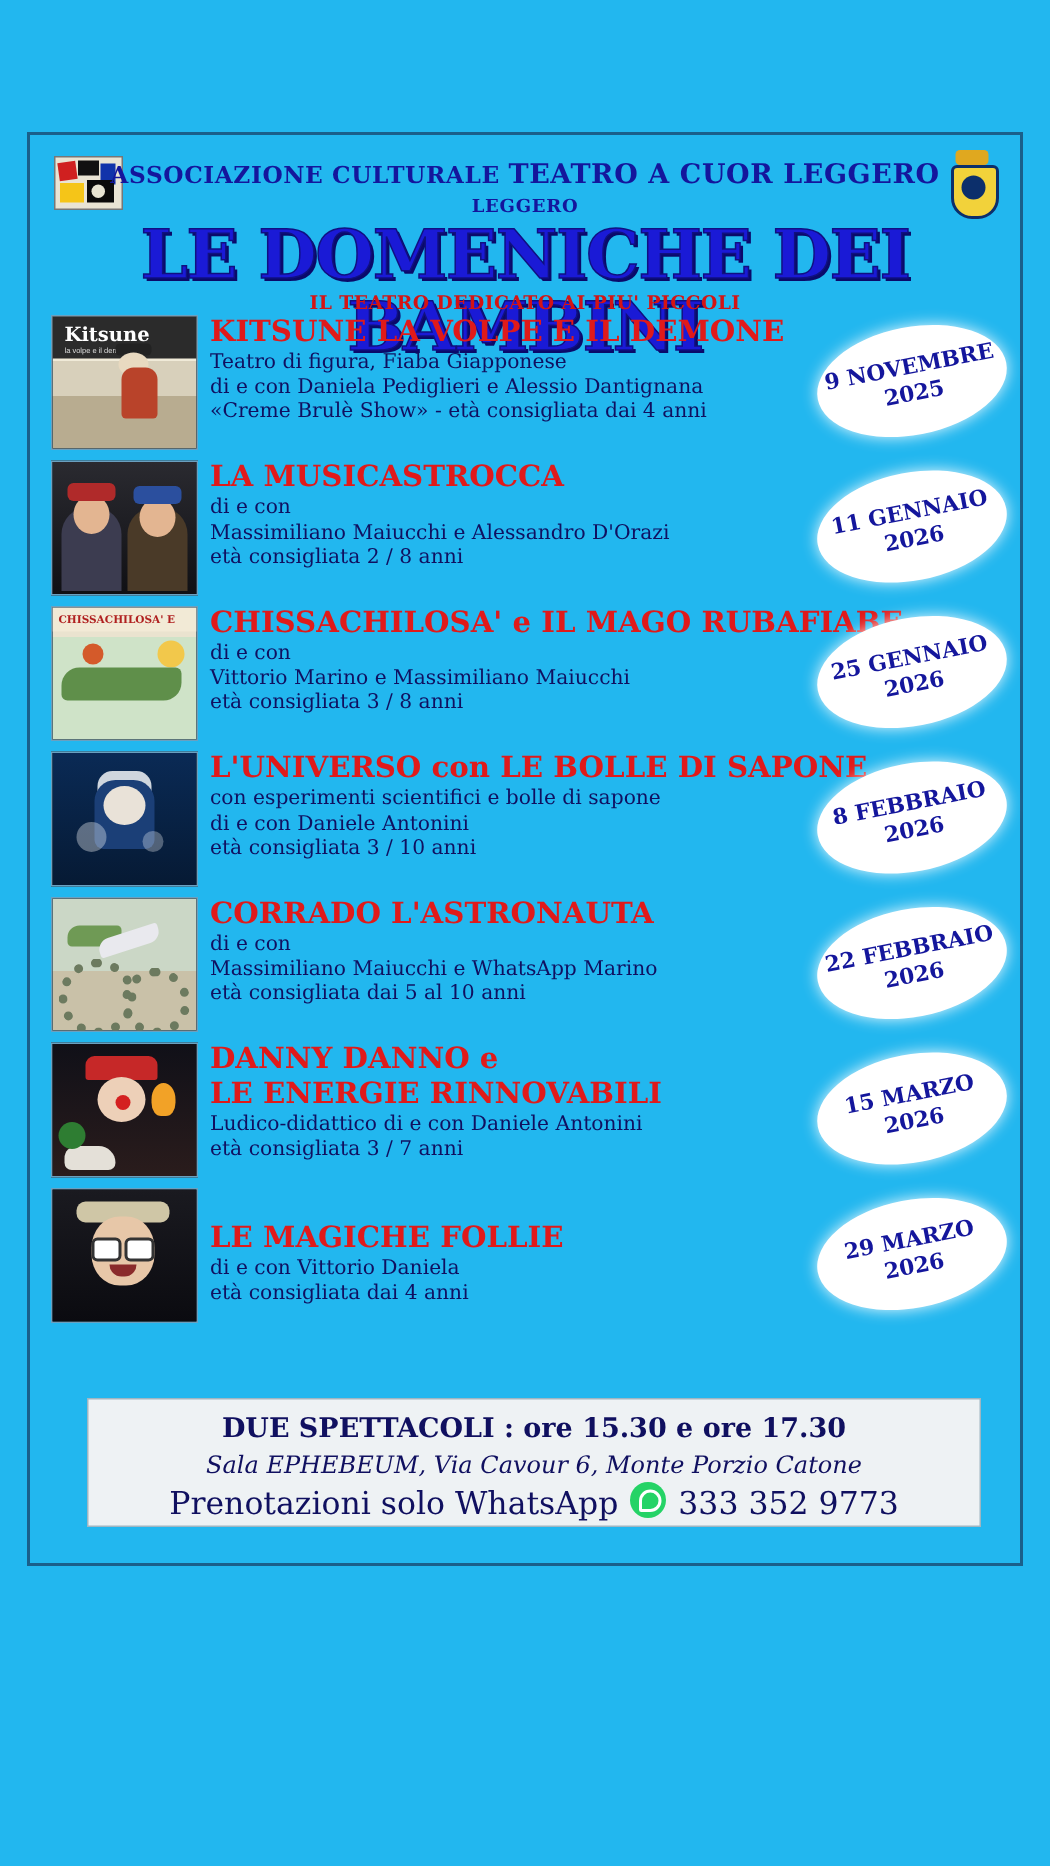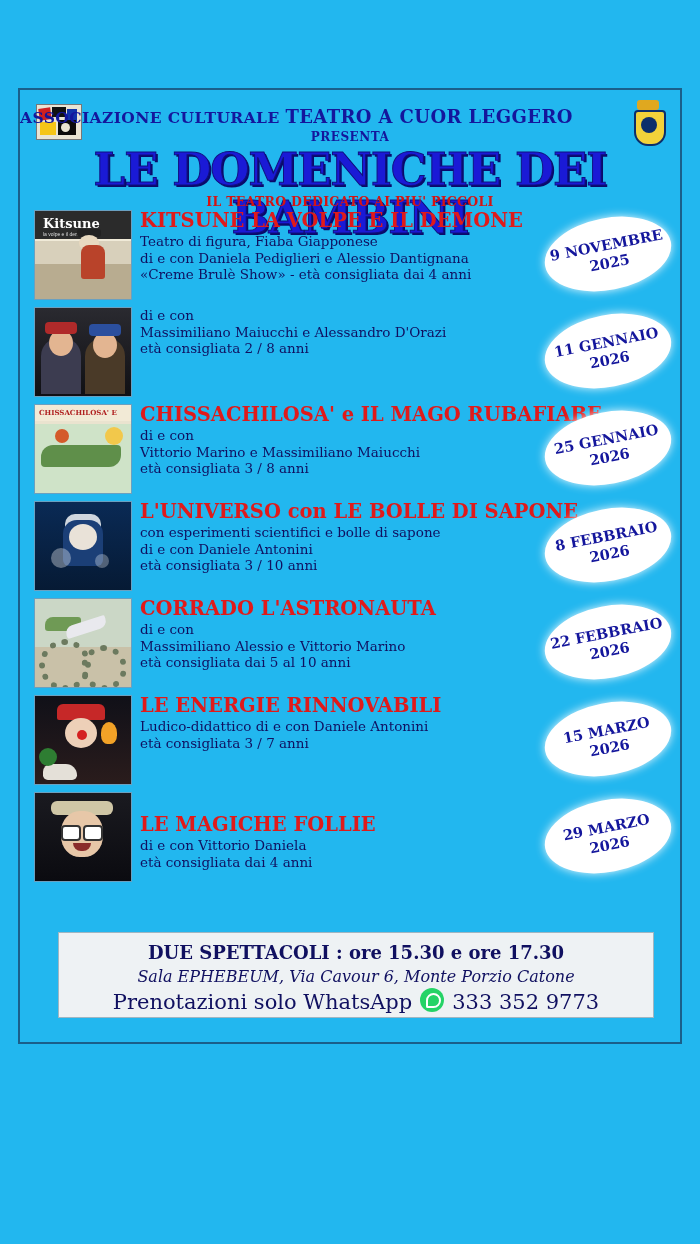--- a/index.html
+++ b/index.html
@@ -46,21 +46,21 @@
   .crest:after{
     content:"";position:absolute;left:5px;top:5px;width:16px;height:16px;
     background:#0c2f6b;border-radius:50%;
   }
   .crown{
     position:absolute;left:7px;top:0px;width:22px;height:10px;
     background:#e0a81f;border-radius:3px;
   }
   .assoc{
     position:absolute;left:0;right:0;top:16px;
-    text-align:left;
+    text-align:center;
     font-family:"DejaVu Serif", serif;
     font-weight:bold;
     color:#14169c;
     font-size:15.5px;
     letter-spacing:.4px;
   }
   .assoc .big{font-size:18px;}
   .presenta{
     position:absolute;left:0;right:0;top:40px;
     text-align:center;
@@ -264,21 +264,21 @@
         <i class="ll6"></i>
     </div>
     <div class="logo-right">
       <div class="crown"></div>
       <div class="crest"></div>
     </div>
 
     <div class="assoc">
       <span>ASSOCIAZIONE CULTURALE </span><span class="big">TEATRO A CUOR LEGGERO</span>
     </div>
-    <div class="presenta">PRESENTA</div>
+    <div class="presenta">LEGGERO</div>
     <div class="maintitle">LE DOMENICHE DEI BAMBINI</div>
     <div class="subtitle">IL TEATRO DEDICATO AI PIU' PICCOLI</div>
   </div>
 
   <div class="shows">
 
     <div class="show">
       <div class="thumb">
         <div class="art a1">
           <div class="cap">
@@ -307,20 +307,21 @@
         <div class="art a2">
           <div class="f f1x"></div>
             <div class="f f2x"></div>
           <div class="h h1"></div>
             <div class="h h2"></div>
           <div class="hat1"></div>
             <div class="hat2"></div>
         </div>
       </div>
       <div class="txt">
+        <div class="show-title">LA MUSICASTROCCA</div>
         <div class="line">di e con</div>
         <div class="line">Massimiliano Maiucchi e Alessandro D'Orazi</div>
         <div class="line">età consigliata  2 / 8 anni</div>
       </div>
       <div class="bubble">
         <span>11 GENNAIO</span>
         <span>2026</span>
       </div>
     </div>
 
@@ -374,41 +375,42 @@
         <div class="art a5">
           <div class="gear g1"></div>
             <div class="gear g2"></div>
           <div class="croc"></div>
             <div class="rocket"></div>
         </div>
       </div>
       <div class="txt">
         <div class="show-title">CORRADO L'ASTRONAUTA</div>
         <div class="line"> di e con</div>
-        <div class="line"> Massimiliano Alessio e Vittorio Marino</div>
+        <div class="line"> Massimiliano Maiucchi e WhatsApp Marino</div>
         <div class="line"> età consigliata dai 5 al 10 anni</div>
       </div>
       <div class="bubble">
         <span>22 FEBBRAIO</span>
         <span>2026</span>
       </div>
     </div>
 
     <div class="show">
       <div class="thumb">
         <div class="art a6">
           <div class="hat"></div>
             <div class="face"></div>
             <div class="nose"></div>
           <div class="shoe"></div>
             <div class="globe"></div>
             <div class="flame"></div>
         </div>
       </div>
       <div class="txt">
+        <div class="show-title">DANNY DANNO e</div>
         <div class="show-title">LE ENERGIE RINNOVABILI</div>
         <div class="line">Ludico-didattico di e con Daniele Antonini</div>
         <div class="line">età consigliata  3 / 7 anni</div>
       </div>
       <div class="bubble">
         <span>15 MARZO</span>
         <span>2026</span>
       </div>
     </div>
 

